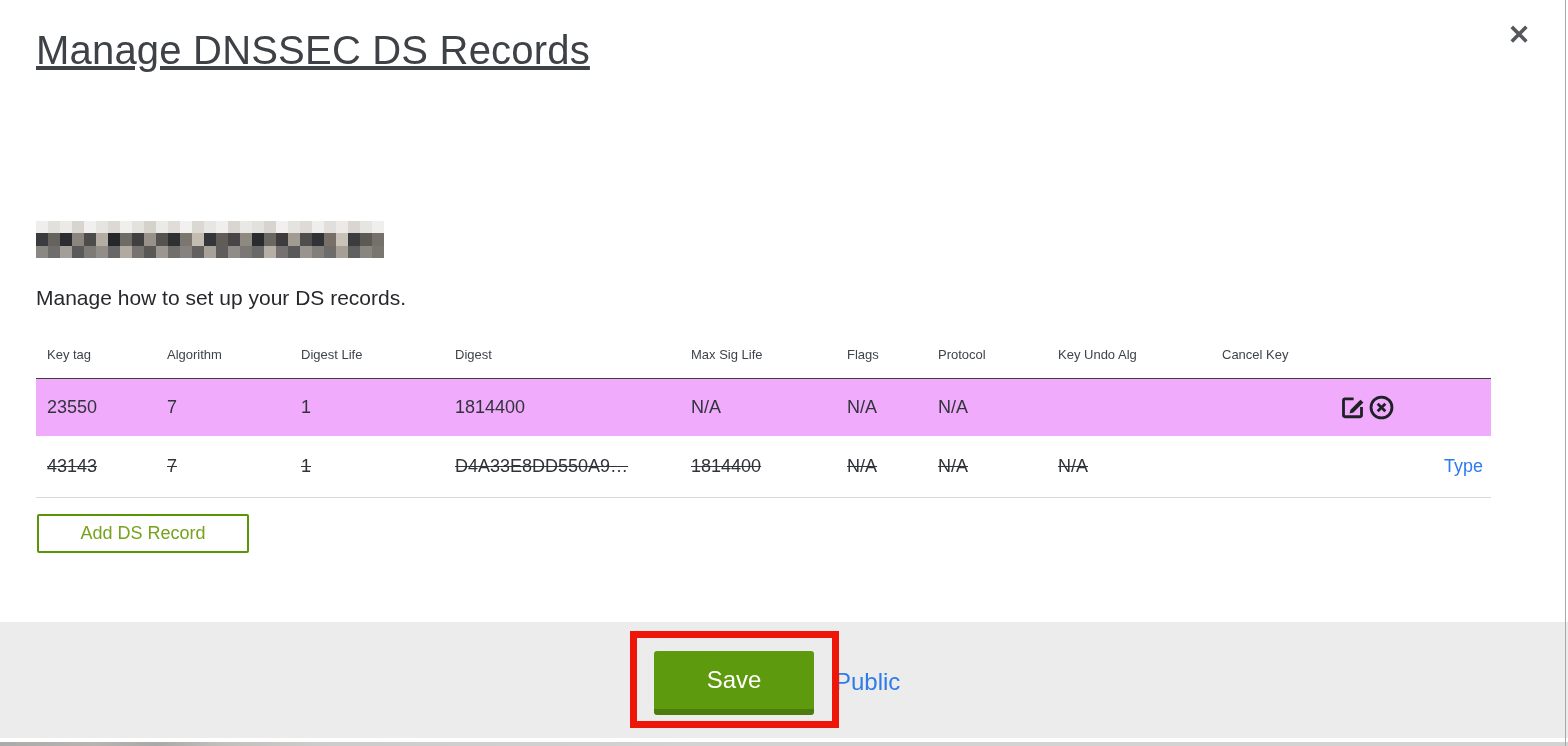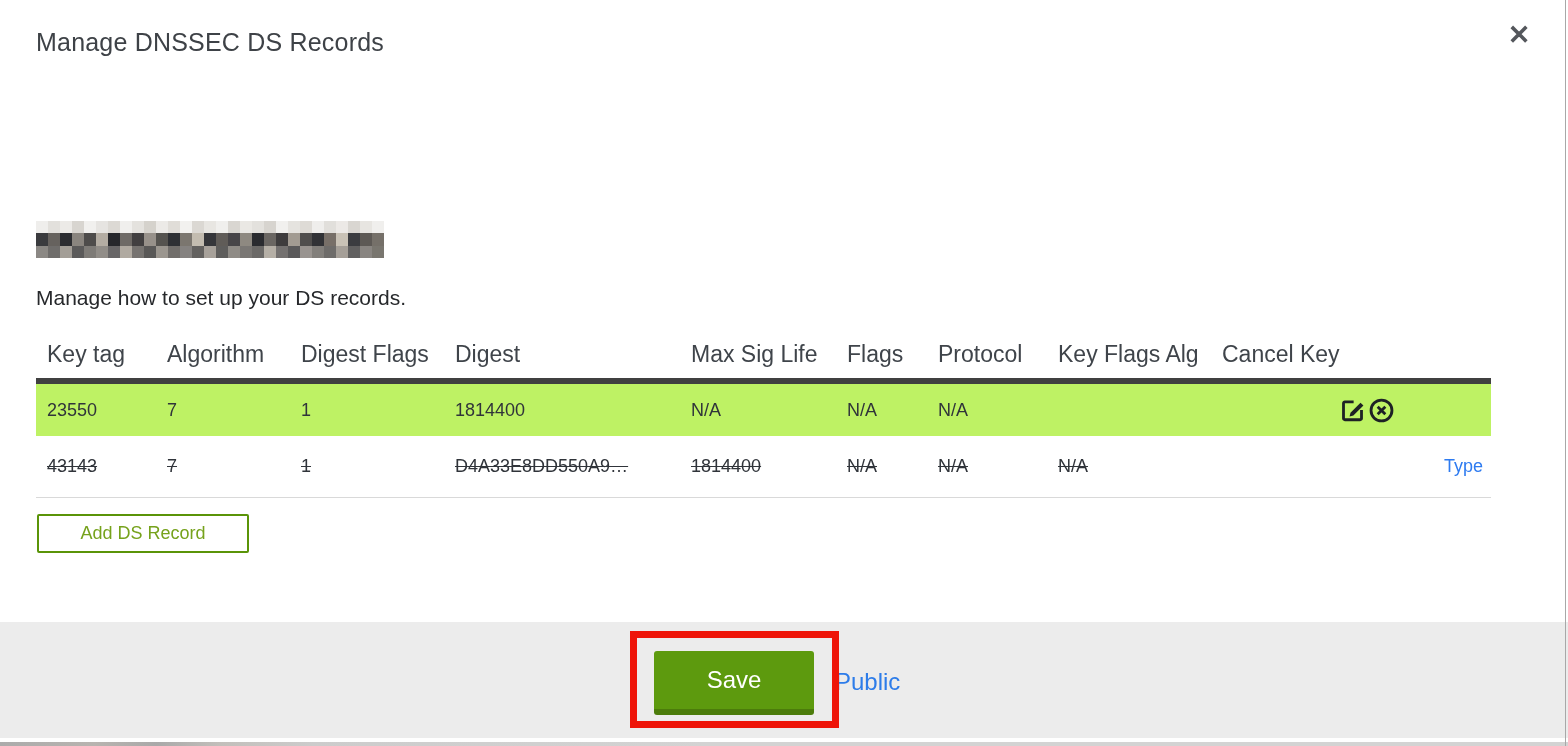--- a/index.html
+++ b/index.html
@@ -2,33 +2,33 @@
 <html><head>
 <meta charset="utf-8">
 <style>
   * { margin: 0; padding: 0; box-sizing: border-box; }
   html, body { background: #ffffff; }
   body { font-family: "Liberation Sans", sans-serif; width: 1568px; height: 746px; position: relative; overflow: hidden; }
 
   .screen { position: absolute; inset: 0; background: #ffffff; }
   .right-edge-line { position: absolute; top: 0; bottom: 0; left: 1565px; width: 1px; background: #a8a8a8; }
 
-  .dialog-title { position: absolute; left: 36px; top: 28px; font-size: 25px; font-weight: 400; color: #3e4247; letter-spacing: 0.2px; }
+  .dialog-title { position: absolute; left: 36px; top: 28px; font-size: 40px; font-weight: 400; color: #3e4247; letter-spacing: 0.2px; text-decoration: underline; }
   .close-btn { position: absolute; left: 1502px; top: 18px; width: 34px; height: 34px; font-size: 27px; font-weight: 700; color: #54575c; text-align: center; line-height: 34px; cursor: pointer; }
 
   .domain-mosaic { position: absolute; left: 36px; top: 221px; width: 348px; height: 37px; line-height: 0; }
   .domain-mosaic .mrow { height: 12.33px; white-space: nowrap; }
   .domain-mosaic .mblock { display: inline-block; width: 12px; height: 12.33px; }
 
   .intro-text { position: absolute; left: 36px; top: 286px; font-size: 21px; color: #26282b; }
 
   .ds-table { position: absolute; left: 36px; top: 330px; width: 1455px; font-size: 18px; color: #30343a; }
   .trow { display: grid; grid-template-columns: 120px 134px 154px 236px 156px 91px 120px 164px 1fr 92px; align-items: center; padding-left: 11px; }
-  .trow-header { height: 48px; font-size: 23px; color: #3f444a; }
-  .trow-data-1 { height: 58px; background: #bef264; border-top: 6px solid #404040; }
+  .trow-header { height: 48px; font-size: 13px; color: #3f444a; }
+  .trow-data-1 { height: 58px; background: #f0abfc; border-top: 1px solid #404040; }
   .trow-data-2 { height: 62px; background: #ffffff; border-bottom: 1px solid #d9d9d9; }
   .deleted .cell-text { text-decoration: line-through; }
   .cell { overflow: hidden; white-space: nowrap; }
   .cell-actions { display: flex; justify-content: flex-end; align-items: center; gap: 1px; padding-right: 4px; }
   .icon-btn { width: 28px; height: 28px; display: inline-flex; align-items: center; justify-content: center; cursor: pointer; }
   .undo-link { color: #2e7bf0; text-align: right; padding-right: 8px; cursor: pointer; font-size: 18px; }
 
   .add-ds-btn { position: absolute; left: 37px; top: 514px; width: 212px; height: 39px; background: #ffffff; border: 2px solid #5a9408; border-radius: 2px; color: #76a21c; font-size: 18px; font-family: "Liberation Sans", sans-serif; display: flex; align-items: center; justify-content: center; cursor: pointer; }
 
   .footer { position: absolute; left: 0; top: 622px; width: 1568px; height: 116px; background: #ececec; }
@@ -55,26 +55,26 @@
       <div class="mrow"><span class="mblock" style="background: rgb(58, 59, 62);"></span><span class="mblock" style="background: rgb(102, 98, 94);"></span><span class="mblock" style="background: rgb(44, 45, 49);"></span><span class="mblock" style="background: rgb(138, 133, 127);"></span><span class="mblock" style="background: rgb(78, 76, 75);"></span><span class="mblock" style="background: rgb(180, 173, 163);"></span><span class="mblock" style="background: rgb(38, 39, 43);"></span><span class="mblock" style="background: rgb(110, 106, 102);"></span><span class="mblock" style="background: rgb(65, 63, 64);"></span><span class="mblock" style="background: rgb(151, 145, 138);"></span><span class="mblock" style="background: rgb(85, 83, 79);"></span><span class="mblock" style="background: rgb(46, 48, 52);"></span><span class="mblock" style="background: rgb(123, 118, 111);"></span><span class="mblock" style="background: rgb(195, 188, 176);"></span><span class="mblock" style="background: rgb(53, 54, 58);"></span><span class="mblock" style="background: rgb(96, 92, 88);"></span><span class="mblock" style="background: rgb(71, 69, 72);"></span><span class="mblock" style="background: rgb(142, 137, 129);"></span><span class="mblock" style="background: rgb(42, 43, 47);"></span><span class="mblock" style="background: rgb(106, 102, 98);"></span><span class="mblock" style="background: rgb(62, 60, 61);"></span><span class="mblock" style="background: rgb(162, 155, 146);"></span><span class="mblock" style="background: rgb(80, 78, 77);"></span><span class="mblock" style="background: rgb(49, 50, 54);"></span><span class="mblock" style="background: rgb(119, 111, 104);"></span><span class="mblock" style="background: rgb(201, 194, 182);"></span><span class="mblock" style="background: rgb(59, 60, 64);"></span><span class="mblock" style="background: rgb(93, 89, 85);"></span><span class="mblock" style="background: rgb(117, 112, 105);"></span></div>
       <div class="mrow"><span class="mblock" style="background: rgb(139, 136, 132);"></span><span class="mblock" style="background: rgb(111, 109, 107);"></span><span class="mblock" style="background: rgb(163, 158, 151);"></span><span class="mblock" style="background: rgb(91, 90, 90);"></span><span class="mblock" style="background: rgb(126, 123, 119);"></span><span class="mblock" style="background: rgb(145, 141, 136);"></span><span class="mblock" style="background: rgb(104, 102, 103);"></span><span class="mblock" style="background: rgb(176, 170, 161);"></span><span class="mblock" style="background: rgb(118, 115, 112);"></span><span class="mblock" style="background: rgb(89, 88, 87);"></span><span class="mblock" style="background: rgb(155, 150, 143);"></span><span class="mblock" style="background: rgb(113, 110, 107);"></span><span class="mblock" style="background: rgb(133, 130, 128);"></span><span class="mblock" style="background: rgb(99, 97, 95);"></span><span class="mblock" style="background: rgb(167, 161, 154);"></span><span class="mblock" style="background: rgb(94, 93, 92);"></span><span class="mblock" style="background: rgb(143, 139, 134);"></span><span class="mblock" style="background: rgb(122, 119, 116);"></span><span class="mblock" style="background: rgb(107, 105, 103);"></span><span class="mblock" style="background: rgb(181, 175, 166);"></span><span class="mblock" style="background: rgb(116, 113, 112);"></span><span class="mblock" style="background: rgb(90, 89, 90);"></span><span class="mblock" style="background: rgb(153, 148, 144);"></span><span class="mblock" style="background: rgb(130, 127, 123);"></span><span class="mblock" style="background: rgb(110, 108, 106);"></span><span class="mblock" style="background: rgb(165, 159, 152);"></span><span class="mblock" style="background: rgb(97, 96, 96);"></span><span class="mblock" style="background: rgb(137, 133, 129);"></span><span class="mblock" style="background: rgb(121, 118, 111);"></span></div>
     </div>
 
   <div class="intro-text">Manage how to set up your DS records.</div>
 
   <div class="ds-table">
     <div class="trow trow-header">
       <div class="cell">Key tag</div>
       <div class="cell">Algorithm</div>
-      <div class="cell">Digest Flags</div>
+      <div class="cell">Digest Life</div>
       <div class="cell">Digest</div>
       <div class="cell">Max Sig Life</div>
       <div class="cell">Flags</div>
       <div class="cell">Protocol</div>
-      <div class="cell">Key Flags Alg</div>
+      <div class="cell">Key Undo Alg</div>
       <div class="cell">Cancel Key</div>
       <div class="cell"></div>
     </div>
 
     <div class="trow trow-data-1">
       <div class="cell"><span class="cell-text">23550</span></div>
       <div class="cell"><span class="cell-text">7</span></div>
       <div class="cell"><span class="cell-text">1</span></div>
       <div class="cell"><span class="cell-text">1814400</span></div>
       <div class="cell"><span class="cell-text">N/A</span></div>

